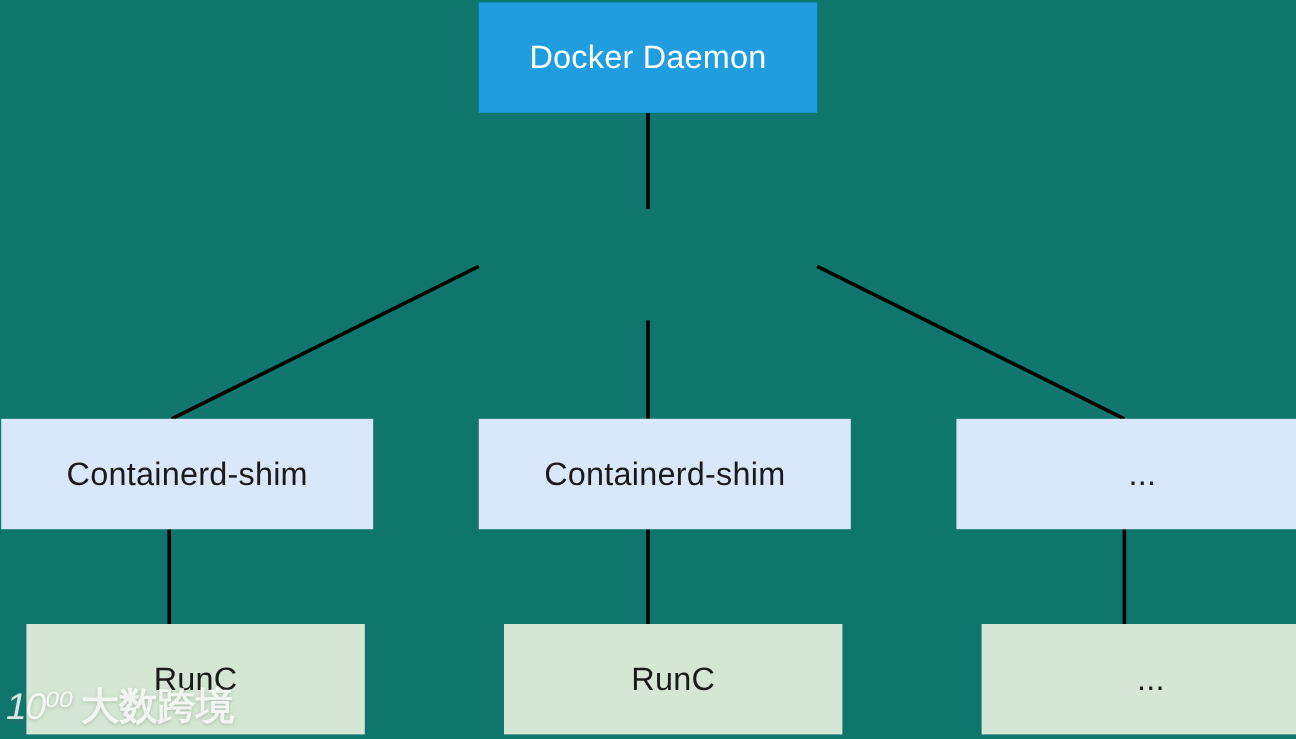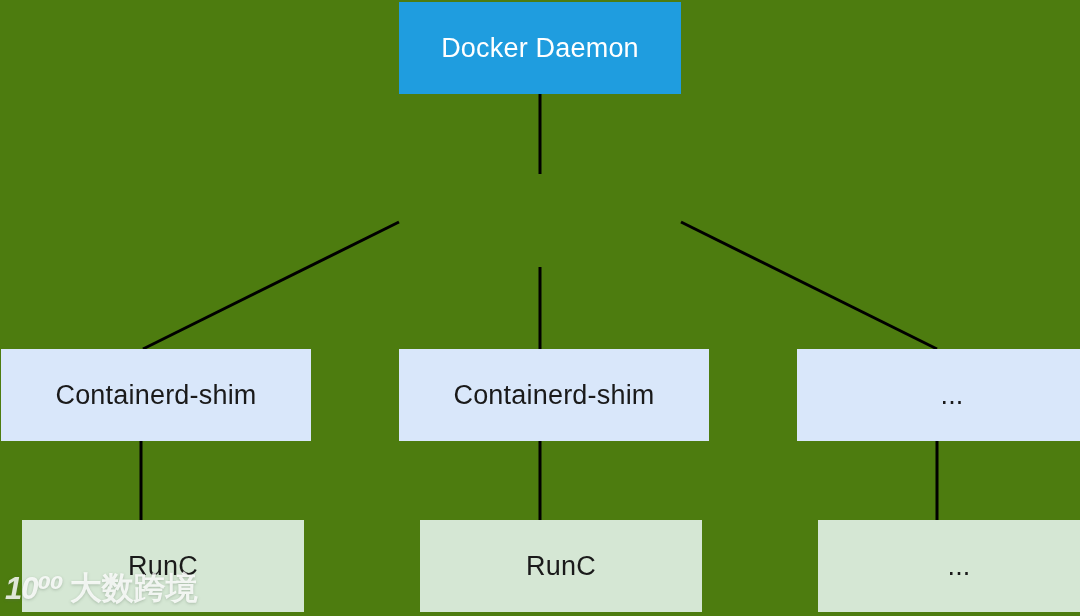--- a/index.html
+++ b/index.html
@@ -5,21 +5,21 @@
   html, body {
     margin: 0;
     padding: 0;
     background: #ffffff;
     font-family: "Liberation Sans", "DejaVu Sans", sans-serif;
   }
   .canvas {
     position: relative;
     width: 1080px;
     height: 616px;
-    background: #4d7c0f;
+    background: #0f766e;
     overflow: hidden;
   }
   .edges-layer {
     position: absolute;
     left: 0;
     top: 0;
     width: 1080px;
     height: 616px;
     z-index: 1;
   }
@@ -59,21 +59,21 @@
     z-index: 3;
     display: flex;
     align-items: center;
     gap: 7px;
     color: rgba(255, 255, 255, 0.82);
     text-shadow: 0 1px 3px rgba(90, 110, 90, 0.35);
     pointer-events: none;
   }
   .watermark .wm-logo {
     font-size: 31px;
-    font-weight: bold;
+    font-weight: normal;
     font-style: italic;
     letter-spacing: -1px;
     line-height: 1;
   }
   .watermark .wm-text {
     font-size: 32px;
     font-weight: bold;
     line-height: 1;
   }
 </style>

